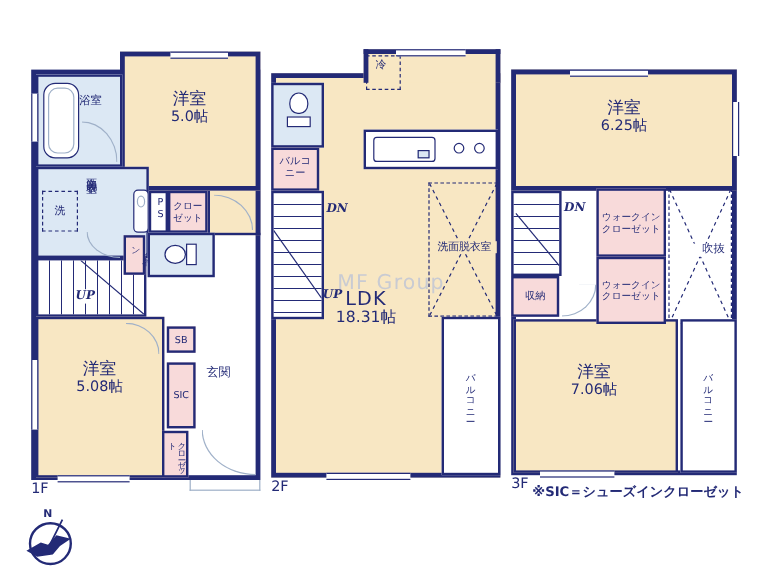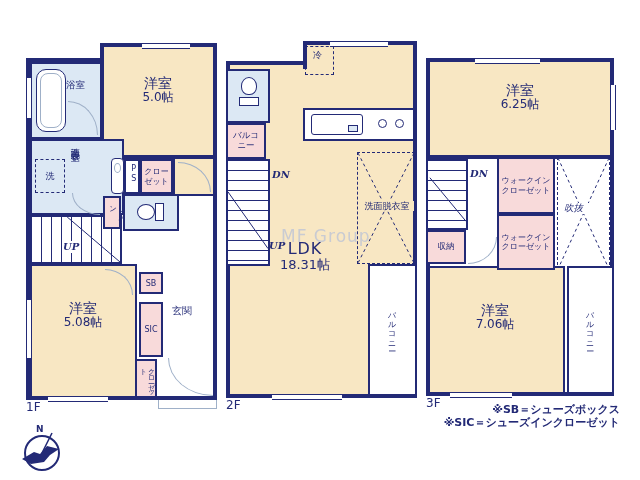--- a/index.html
+++ b/index.html
@@ -201,40 +201,39 @@
 <div class="room pink ctr" style="left:497px;top:214px;width:58px;height:56px;z-index:3;">
   <div class="lbl wrap" style="position:static;width:50px;font-size:8px;text-align:center;">ウォークインクローゼット</div>
 </div>
 
 <div class="dash" style="left:557px;top:157px;width:53px;height:113px;z-index:2;">
   <svg class="xsvg" viewBox="0 0 100 100" preserveAspectRatio="none">
     <line x1="0" y1="0" x2="100" y2="100" stroke="#232a76" stroke-width="1" stroke-dasharray="3,3" vector-effect="non-scaling-stroke"></line>
     <line x1="100" y1="0" x2="0" y2="100" stroke="#232a76" stroke-width="1" stroke-dasharray="3,3" vector-effect="non-scaling-stroke"></line>
   </svg>
 </div>
-<div class="lbl" style="left:564px;top:203px;width:40px;text-align:left;font-size:9.5px;background:#fff;z-index:4;font-style:italic;">吹抜</div>
+<div class="lbl" style="left:564px;top:203px;width:40px;text-align:right;font-size:9.5px;background:#fff;z-index:4;">吹抜</div>
 
 <div class="door arc-br" style="left:468px;top:237px;width:29px;height:27px;z-index:4;"></div>
 
 <div class="room tan" style="left:428px;top:266px;width:137px;height:128px;z-index:2;"></div>
 <div class="lbl ctr" style="left:455px;top:302px;width:80px;z-index:5;">
   <span style="font-size:14px;">洋室</span>
   <span style="font-size:12px;">7.06帖</span>
 </div>
 <div class="room white" style="left:567px;top:266px;width:47px;height:128px;z-index:3;">
   <div class="lbl vtext" style="left:16px;top:38px;height:55px;font-size:8px;">バルコニー</div>
 </div>
 <div class="lbl floor-tag" style="left:426px;top:397px;">3F</div>
 
 <div class="win-h" style="left:475px;top:58px;width:65px;"></div>
 <div class="win-v" style="left:610px;top:85px;height:45px;"></div>
 <div class="win-h" style="left:450px;top:392px;width:62px;"></div>
 
 <div class="legend" style="left:340px;top:403px;width:280px;">
-  <div>※SB＝シューズボックス</div>
   <div>※SIC＝シューズインクローゼット</div>
 </div>
 
 <div class="abs" style="left:14px;top:426px;width:54px;height:50px;">
   <svg width="54" height="50" viewBox="0 0 54 50">
     <circle cx="28" cy="27" r="17" fill="none" stroke="#232a76" stroke-width="2"></circle>
     <line x1="28" y1="27" x2="38" y2="7" stroke="#232a76" stroke-width="1.5"></line>
     <polygon points="8,33 20,26 26,28 33,20 45,23 36,29 30,36 17,38" fill="#232a76"></polygon>
   </svg>
   <div class="lbl" style="left:22px;top:-2px;font-size:9px;font-weight:bold;">N</div>

